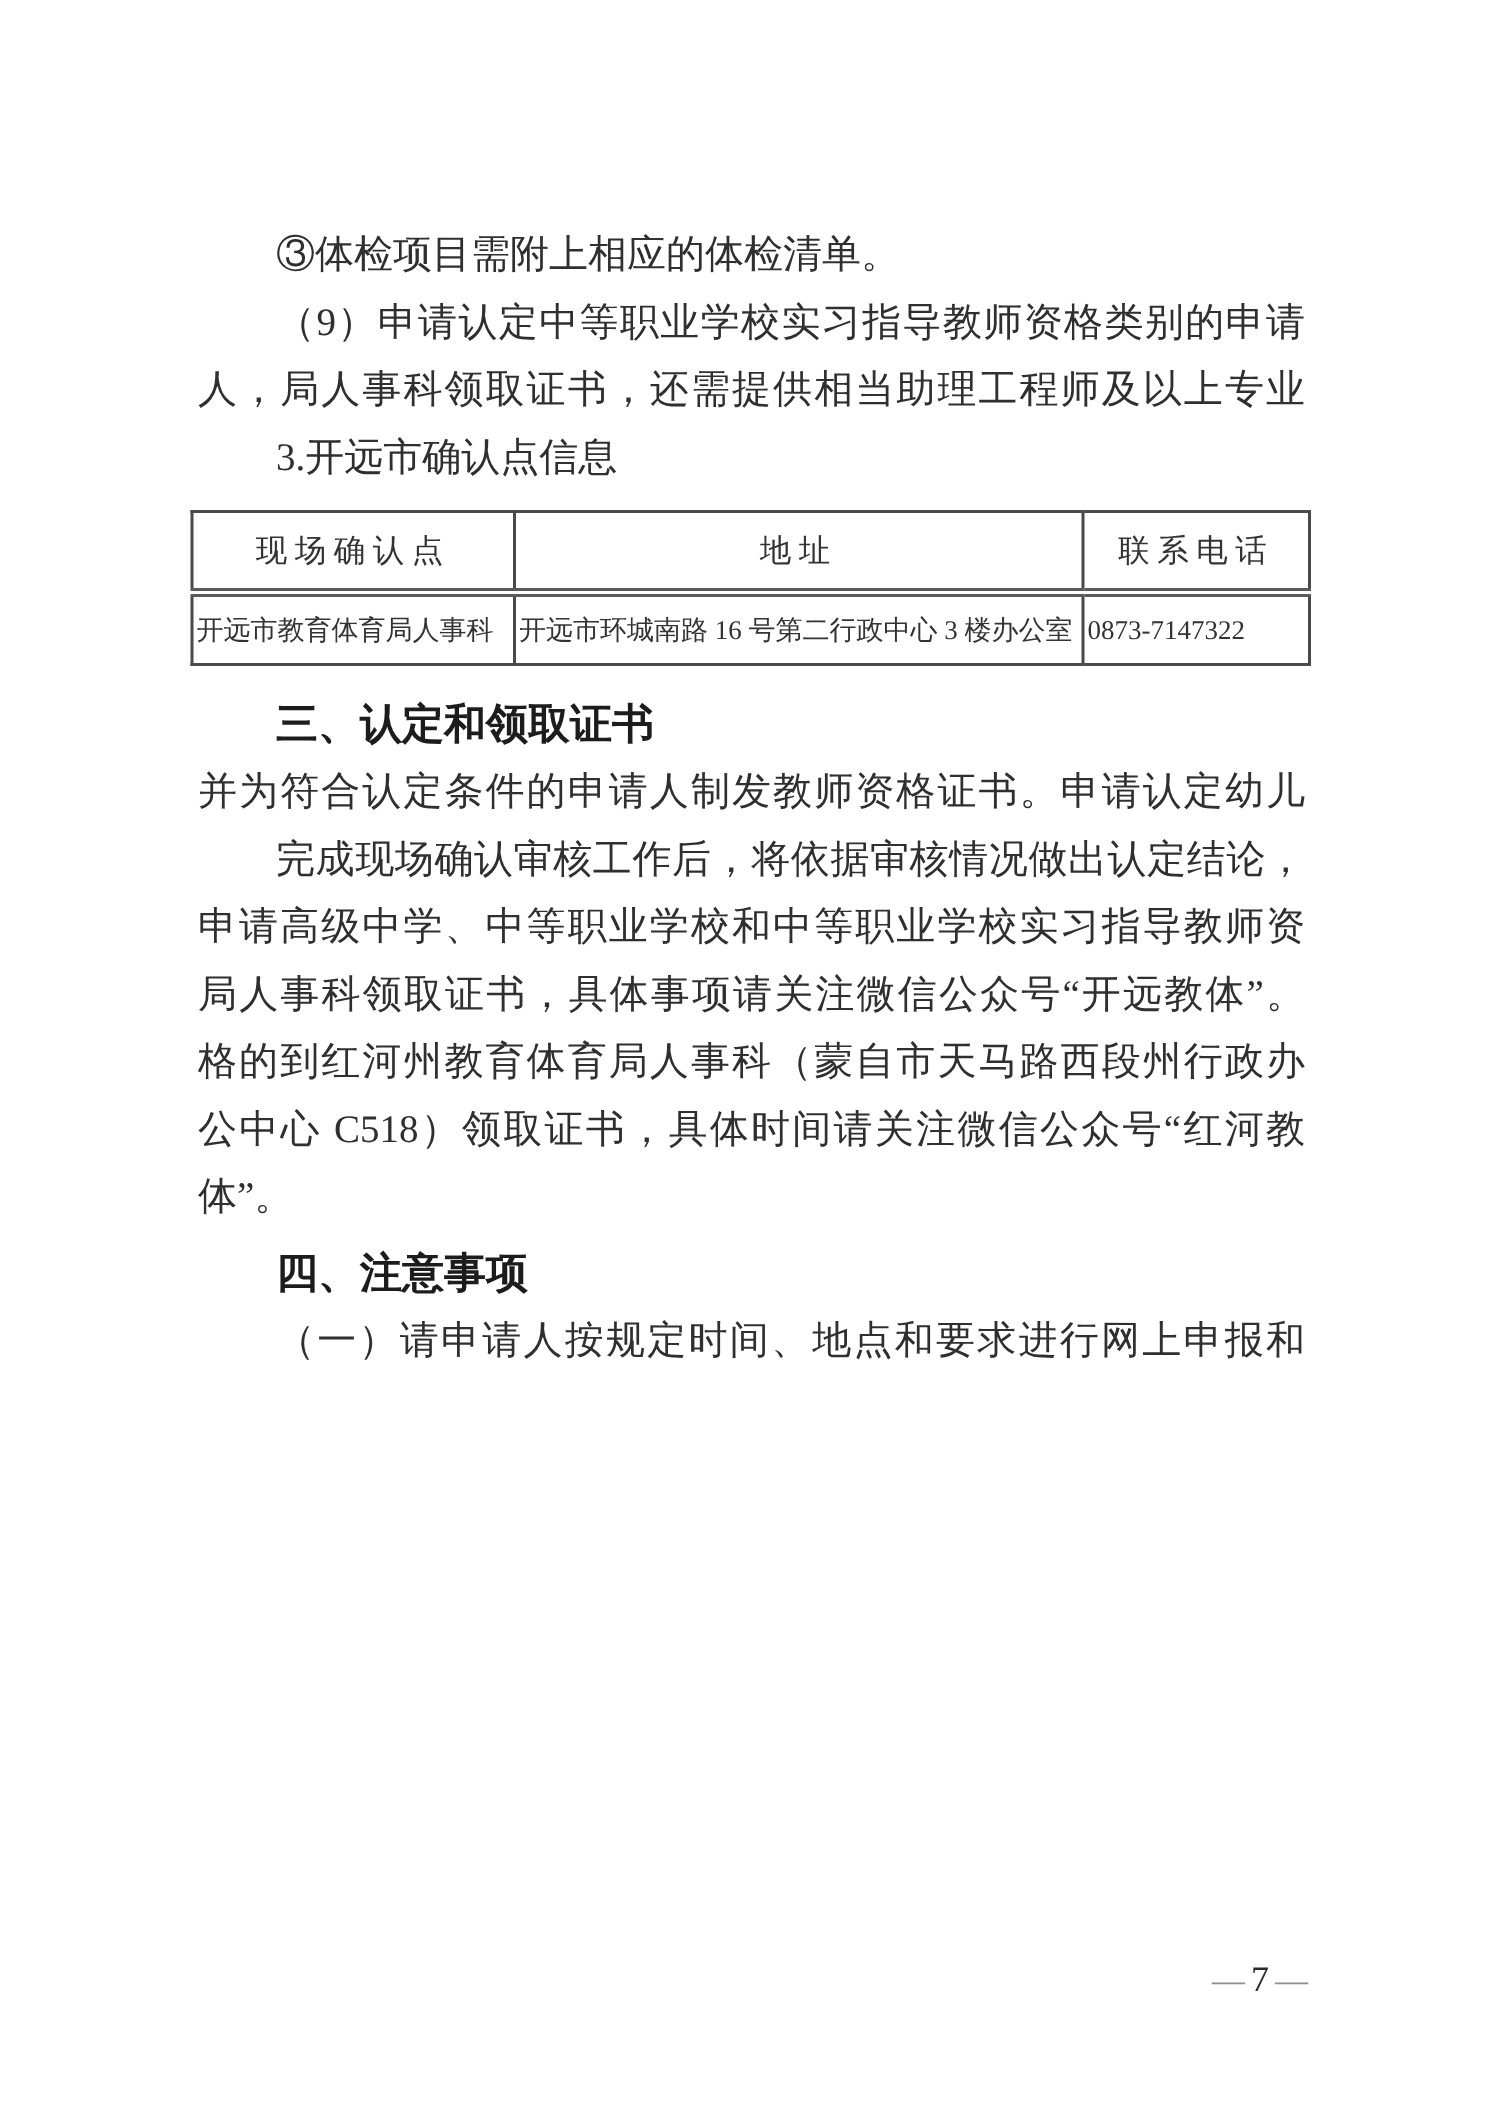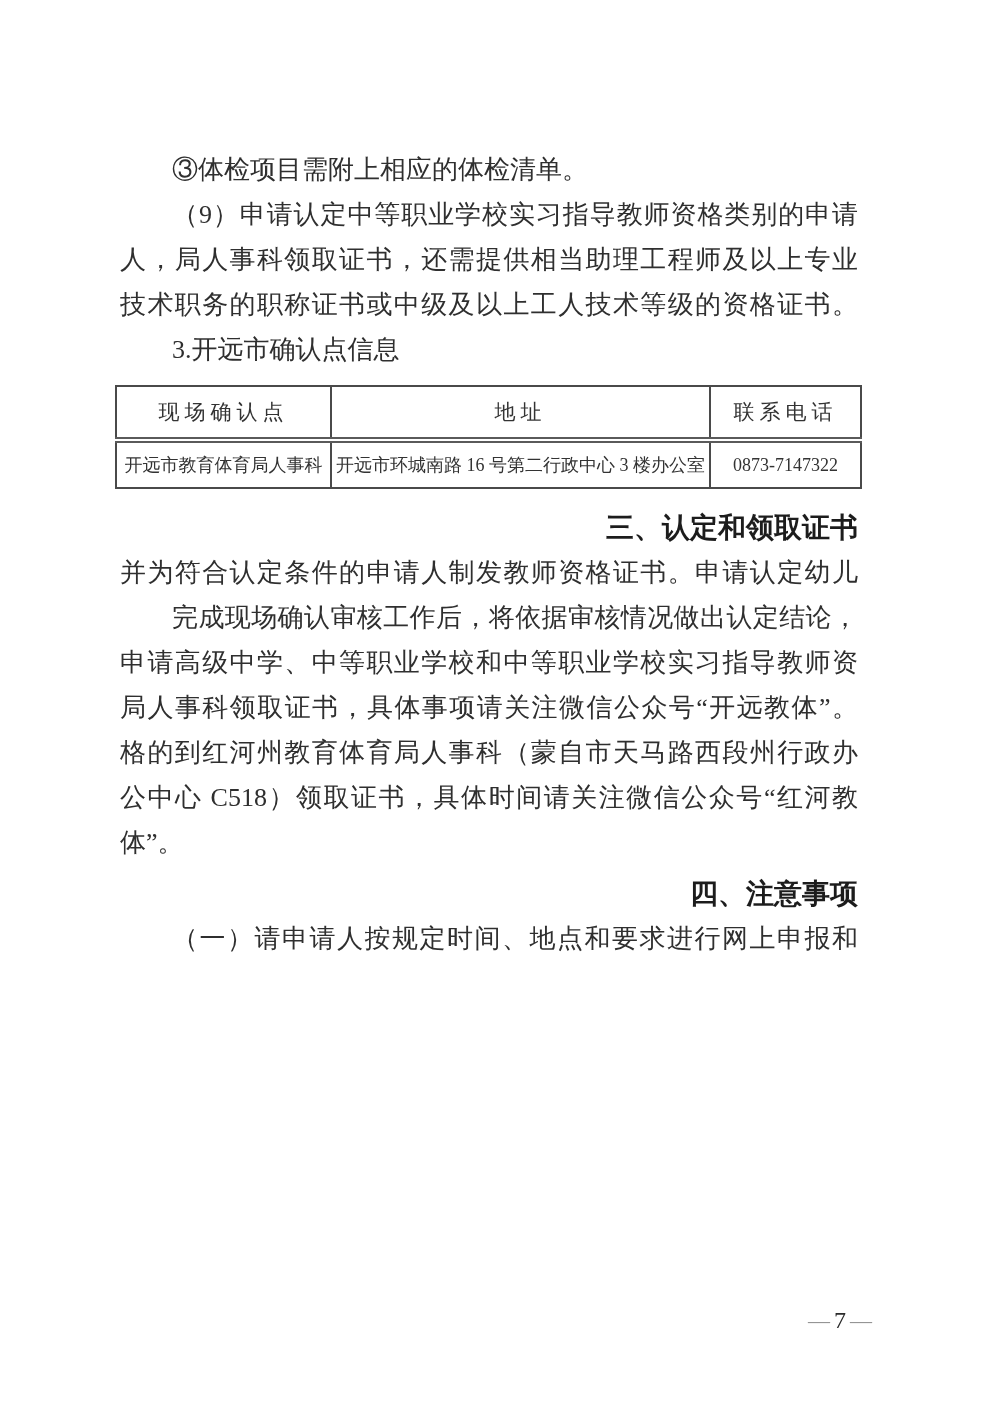--- a/index.html
+++ b/index.html
@@ -11,21 +11,21 @@
     position: relative;
     width: 1000px;
     height: 1414px;
     background: #ffffff;
     overflow: hidden;
     font-family: "Liberation Serif", "DejaVu Serif", serif;
     color: #2f2f2f;
   }
   .content {
     position: absolute;
-    left: 120px;
+    left: 132px;
     top: 147px;
     width: 738px;
   }
   .line {
     font-size: 26px;
     line-height: 45px;
     height: 45px;
     text-align: justify;
     overflow: hidden;
   }
@@ -36,21 +36,20 @@
     text-indent: 52px;
   }
   .heading {
     font-family: "Liberation Sans", "DejaVu Sans", sans-serif;
     font-weight: 700;
     font-size: 28px;
     line-height: 45px;
     height: 45px;
     color: #1c1c1c;
     text-indent: 52px;
-    text-align: right;
   }
   .heading.h3 { margin-top: 10px; }
   .heading.h4 { margin-top: 6px; }
   table.confirm-table {
     margin: 13px 0 16px -5px;
     border-collapse: collapse;
     table-layout: fixed;
     width: 745px;
   }
   table.confirm-table th {
@@ -62,21 +61,20 @@
     letter-spacing: 5px;
     text-align: center;
     vertical-align: middle;
     color: #333333;
     padding: 0;
   }
   table.confirm-table td {
     border: 2px solid #4a4a4a;
     height: 44px;
     font-size: 18px;
-    text-align: center;
     vertical-align: middle;
     color: #333333;
     padding: 0 2px;
     overflow: hidden;
     white-space: nowrap;
   }
   .page-number {
     position: absolute;
     left: 790px;
     top: 1305px;
@@ -99,21 +97,20 @@
   <div class="content">
 
     <div>
       <div class="line indent">③体检项目需附上相应的体检清单。</div>
     </div>
 
 
     <div>
       <div class="line indent fill">（9）申请认定中等职业学校实习指导教师资格类别的申请</div>
       <div class="line fill">人，局人事科领取证书，还需提供相当助理工程师及以上专业</div>
-      <div class="line fill">技术职务的职称证书或中级及以上工人技术等级的资格证书。</div>
     </div>
 
     <div class="line indent">3.开远市确认点信息</div>
 
     <table class="confirm-table">
       <colgroup>
         <col style="width:215px">
         <col style="width:379px">
         <col style="width:151px">
       </colgroup>

